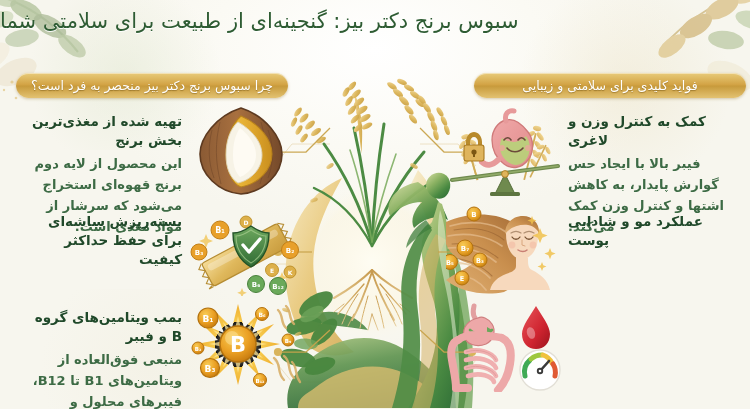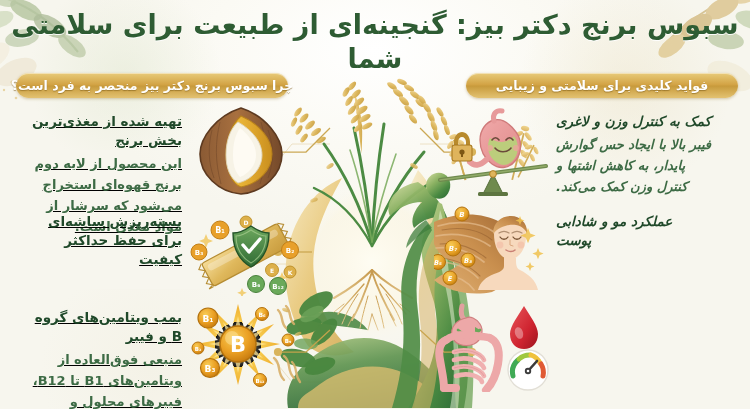--- a/index.html
+++ b/index.html
@@ -29,71 +29,71 @@
   }
   .wash-a { left:10px; top:0; width:230px; height:150px; }
   .wash-b { right:0px; top:0; width:250px; height:170px;
             background:radial-gradient(circle, rgba(238,230,205,.55) 0%, rgba(255,255,255,0) 70%); }
   .wash-c { right:470px; bottom:-40px; width:260px; height:160px;
             background:radial-gradient(circle, rgba(240,236,220,.4) 0%, rgba(255,255,255,0) 72%); }
 
   
   .title {
     position:absolute; top:8px; left:0; right:0;
-    text-align:center;
-    font-size:27px; font-weight:bold;
+    text-align:left;
+    font-size:21px; font-weight:normal;
     color:#2e5c33;
     letter-spacing:-.2px;
     line-height:1.25;
     text-shadow:0 1px 0 rgba(255,255,255,.9);
     z-index:6;
   }
 
   
   .banner {
     position:absolute; top:73px;
     height:25px;
     display:flex; align-items:center; justify-content:center;
     padding:0 24px;
     border-radius:13px;
     color:#ffffff;
-    font-size:12.5px; font-weight:bold;
+    font-size:12.5px; font-weight:normal;
     white-space:nowrap;
     background:linear-gradient(180deg,#e7c濃 0%, #d9ad4e 100%);
     background:linear-gradient(180deg,#e8cb7a 0%, #d2a243 48%, #c79a3b 52%, #e3c272 100%);
     box-shadow:0 1px 3px rgba(140,105,30,.35), inset 0 1px 0 rgba(255,255,255,.45);
     text-shadow:0 1px 1px rgba(120,88,20,.55);
     z-index:7;
   }
   .banner-left  { left:16px;  width:272px; }
-  .banner-right { right:12px; width:272px; }
+  .banner-right { right:4px; width:272px; }
 
   
   .col { position:absolute; top:104px; width:300px; height:300px; z-index:5; }
   .col-left  { left:4px; }
-  .col-right { right:16px;font-style:italic; }
+  .col-right { right:4px; }
 
   .item { position:absolute; width:300px; height:95px; }
   .item-1 { top:0px; }
   .item-2 { top:100px; }
   .item-3 { top:196px; }
 
   .item-inner { display:flex; align-items:flex-start; height:100%; }
   .col-left  .item-inner { flex-direction:row; }
   .col-right .item-inner { flex-direction:row-reverse; }
 
   .icon-box {
     width:118px; height:92px; flex:0 0 118px;
     position:relative;
   }
   .txt {
     flex:1 1 auto;
     padding-top:8px;
   }
-  .col-left  .txt { padding-right:4px; padding-left:22px;text-decoration:underline; }
+  .col-left  .txt { padding-right:4px; padding-left:22px; }
   .col-right .txt { text-align:left;  padding-left:4px;  padding-right:22px; }
   .col-right .txt .head, .col-right .txt .body { direction:rtl; }
 
   .head {
     font-size:13.5px; font-weight:bold;
     color:#20492a; line-height:1.42;
     margin-bottom:3px;
   }
   .body {
     font-size:13px; font-weight:bold;

